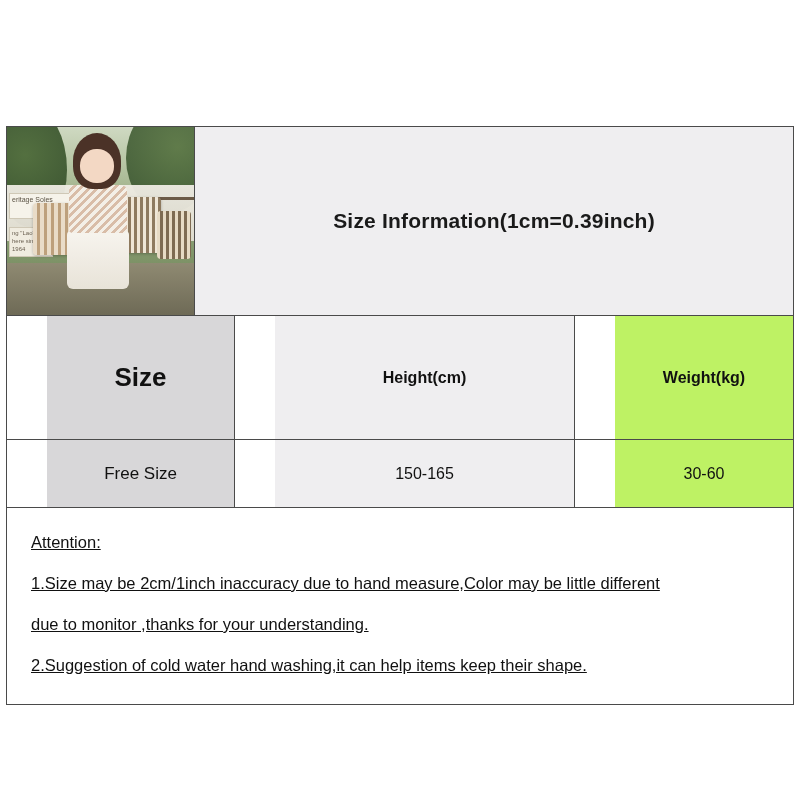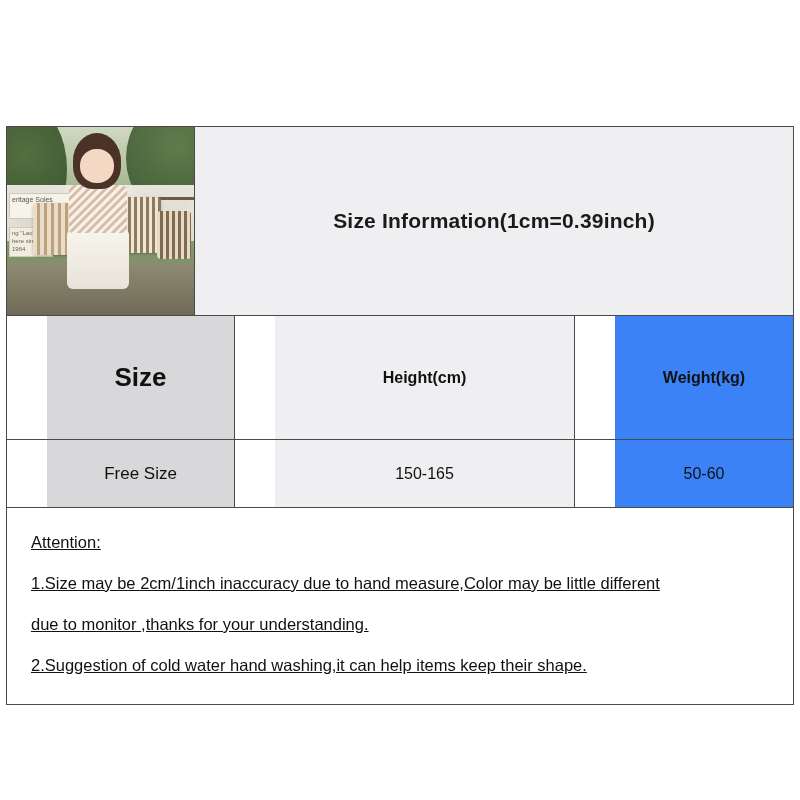--- a/index.html
+++ b/index.html
@@ -207,21 +207,21 @@
     border-right: 1px solid #4a4a4a;
   }
   .col-height {
     flex: 0 0 300px;
     width: 300px;
     background: #efeef0;
     border-right: 1px solid #4a4a4a;
   }
   .col-weight {
     flex: 1 1 auto;
-    background: #3b82f6;
+    background: #bef264;
   }
 
   .hdr-size-label {
     font-size: 26px;
     font-weight: bold;
     color: #111;
   }
   .hdr-label {
     font-size: 16px;
     font-weight: bold;
@@ -294,21 +294,21 @@
     </div>
 
     <div class="chart-row row-data">
       <div class="cell col-size">
         <span class="val-size">Free Size</span>
       </div>
       <div class="cell col-height">
         <span class="val-cell">150-165</span>
       </div>
       <div class="cell col-weight">
-        <span class="val-cell">50-60</span>
+        <span class="val-cell">30-60</span>
       </div>
     </div>
 
     <div class="attention">
       <p>Attention:</p>
       <p>1.Size may be 2cm/1inch inaccuracy due to hand measure,Color may be little different</p>
       <p>due to monitor ,thanks for your understanding.</p>
       <p>2.Suggestion of cold water hand washing,it can help items keep their shape.</p>
     </div>
 

